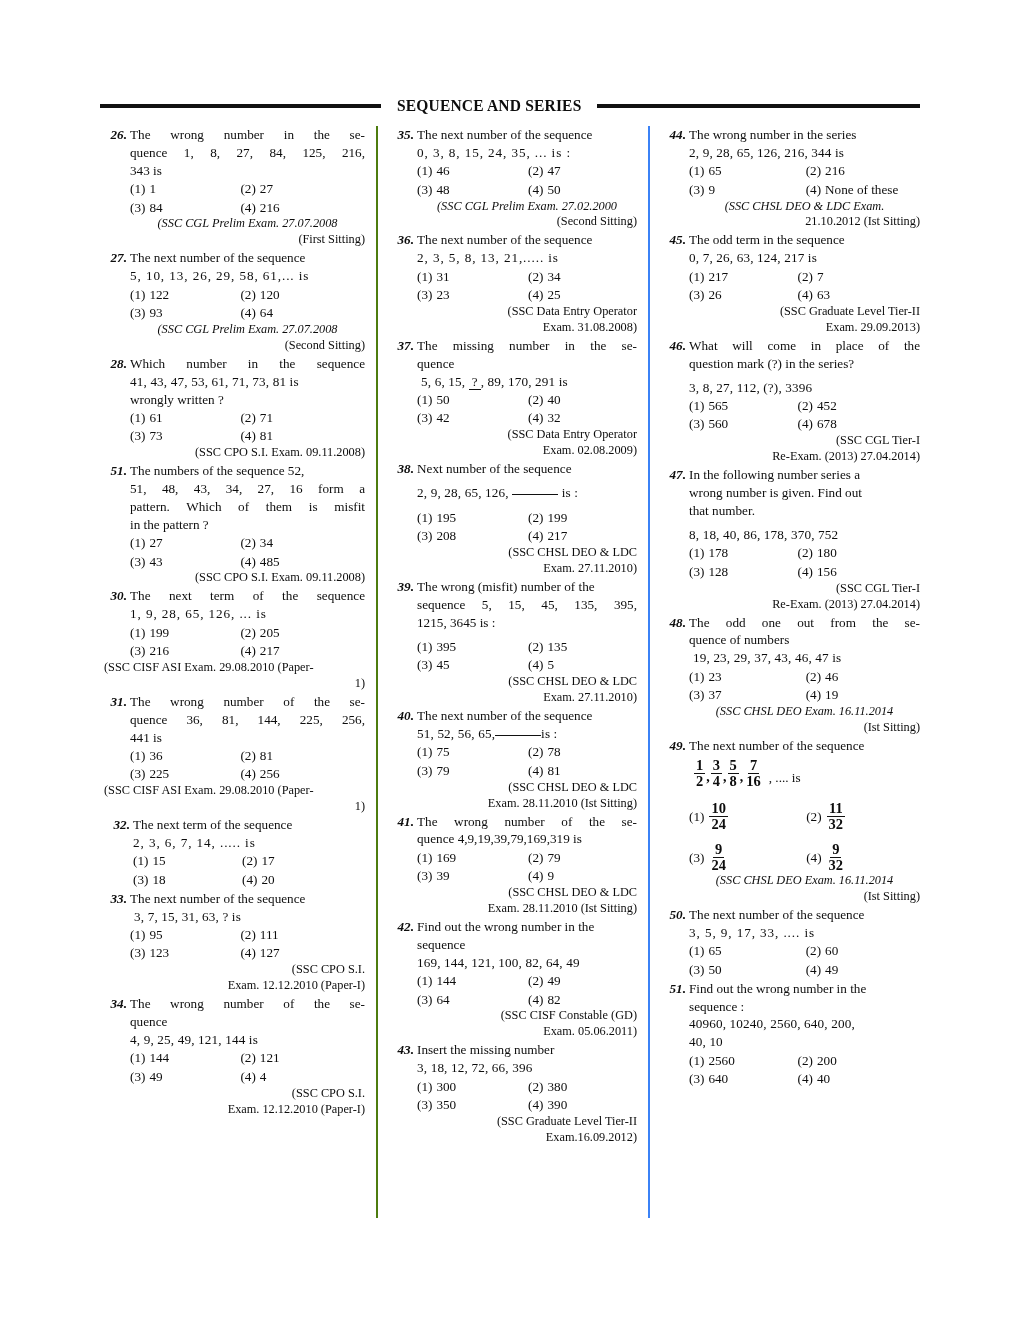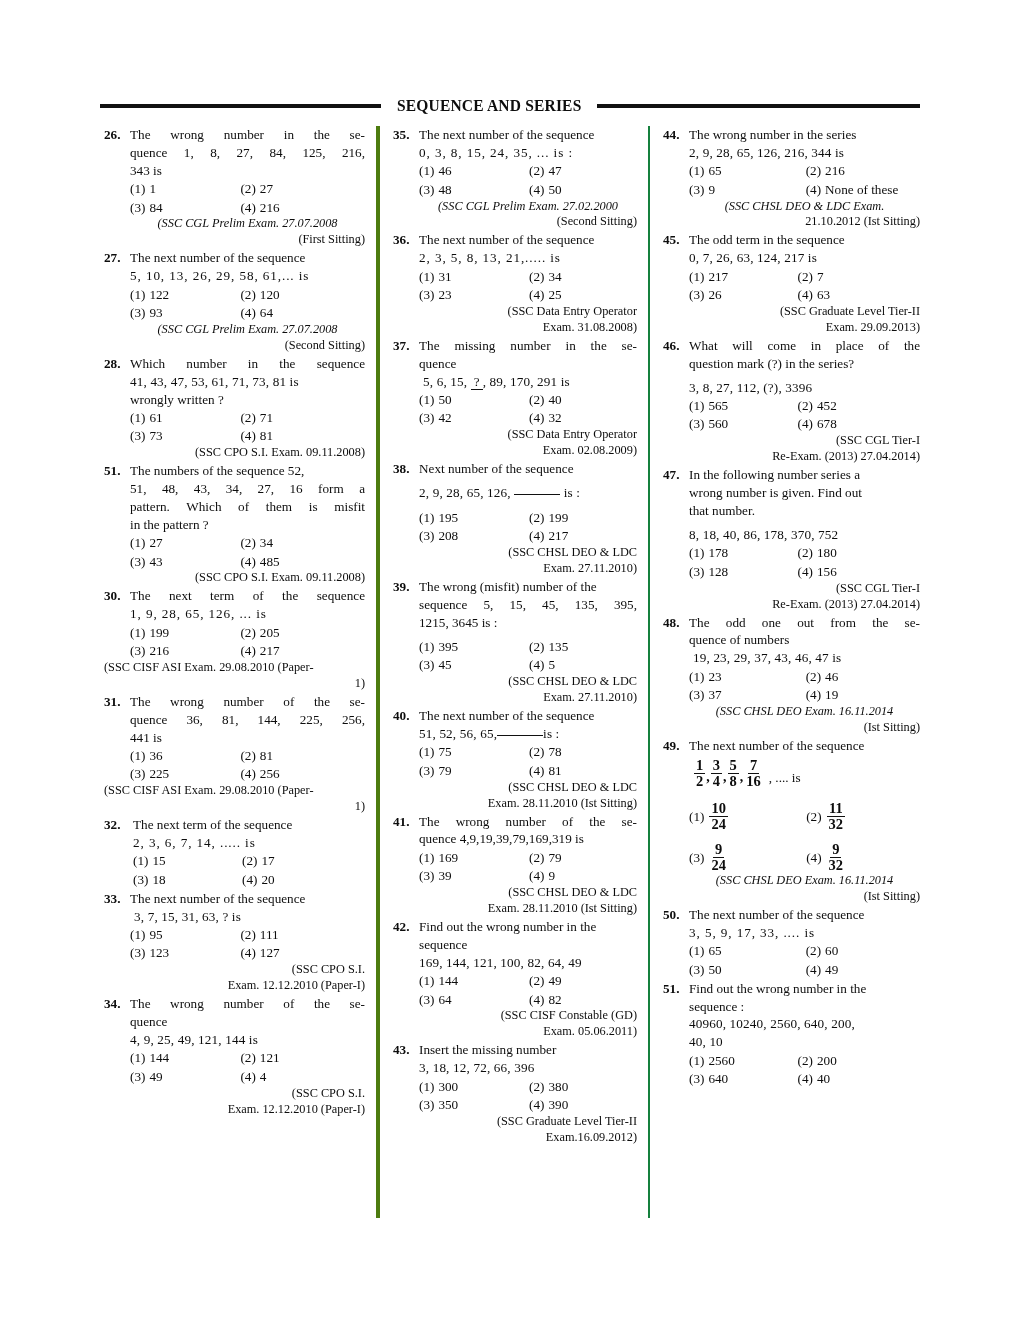--- a/index.html
+++ b/index.html
@@ -51,40 +51,41 @@
     width: 816px;
     height: 1092px;
     display: flex;
   }
   .col {
     position: relative;
     box-sizing: border-box;
   }
   .col1 { width: 272px; padding-right: 11px; }
   .col2 { width: 272px; padding-left: 13px; padding-right: 11px;
-          border-left: 4px solid #4d7c0f; }
+          border-left: 2px solid #4d7c0f; }
   .col3 { width: 272px; padding-left: 13px;
-          border-left: 2px solid #15803d; }
+          border-left: 2px solid #3b82f6; }
 
   
   .q {
     position: relative;
     padding-left: 26px;
     margin-bottom: 1px;
     font-size: 13.2px;
     line-height: 1.355;
   }
   .q .qnum {
     position: absolute;
     left: 0;
     top: 0;
     width: 23px;
-    text-align: left;
+    text-align: right;
     font-weight: bold;
     font-size: 13.2px;
+    font-style: italic;
   }
   .q.indent-num { padding-left: 29px; }
   .q.indent-num .qnum { width: 26px; }
 
   .stem { text-align: justify; text-align-last: left; }
   .stem.just-all { text-align: justify; text-align-last: justify; }
   .seq  { margin-top: 0px; letter-spacing: .15px; }
   .seq.spread { letter-spacing: .9px; }
   .seq.pad { padding-left: 4px; }
 

